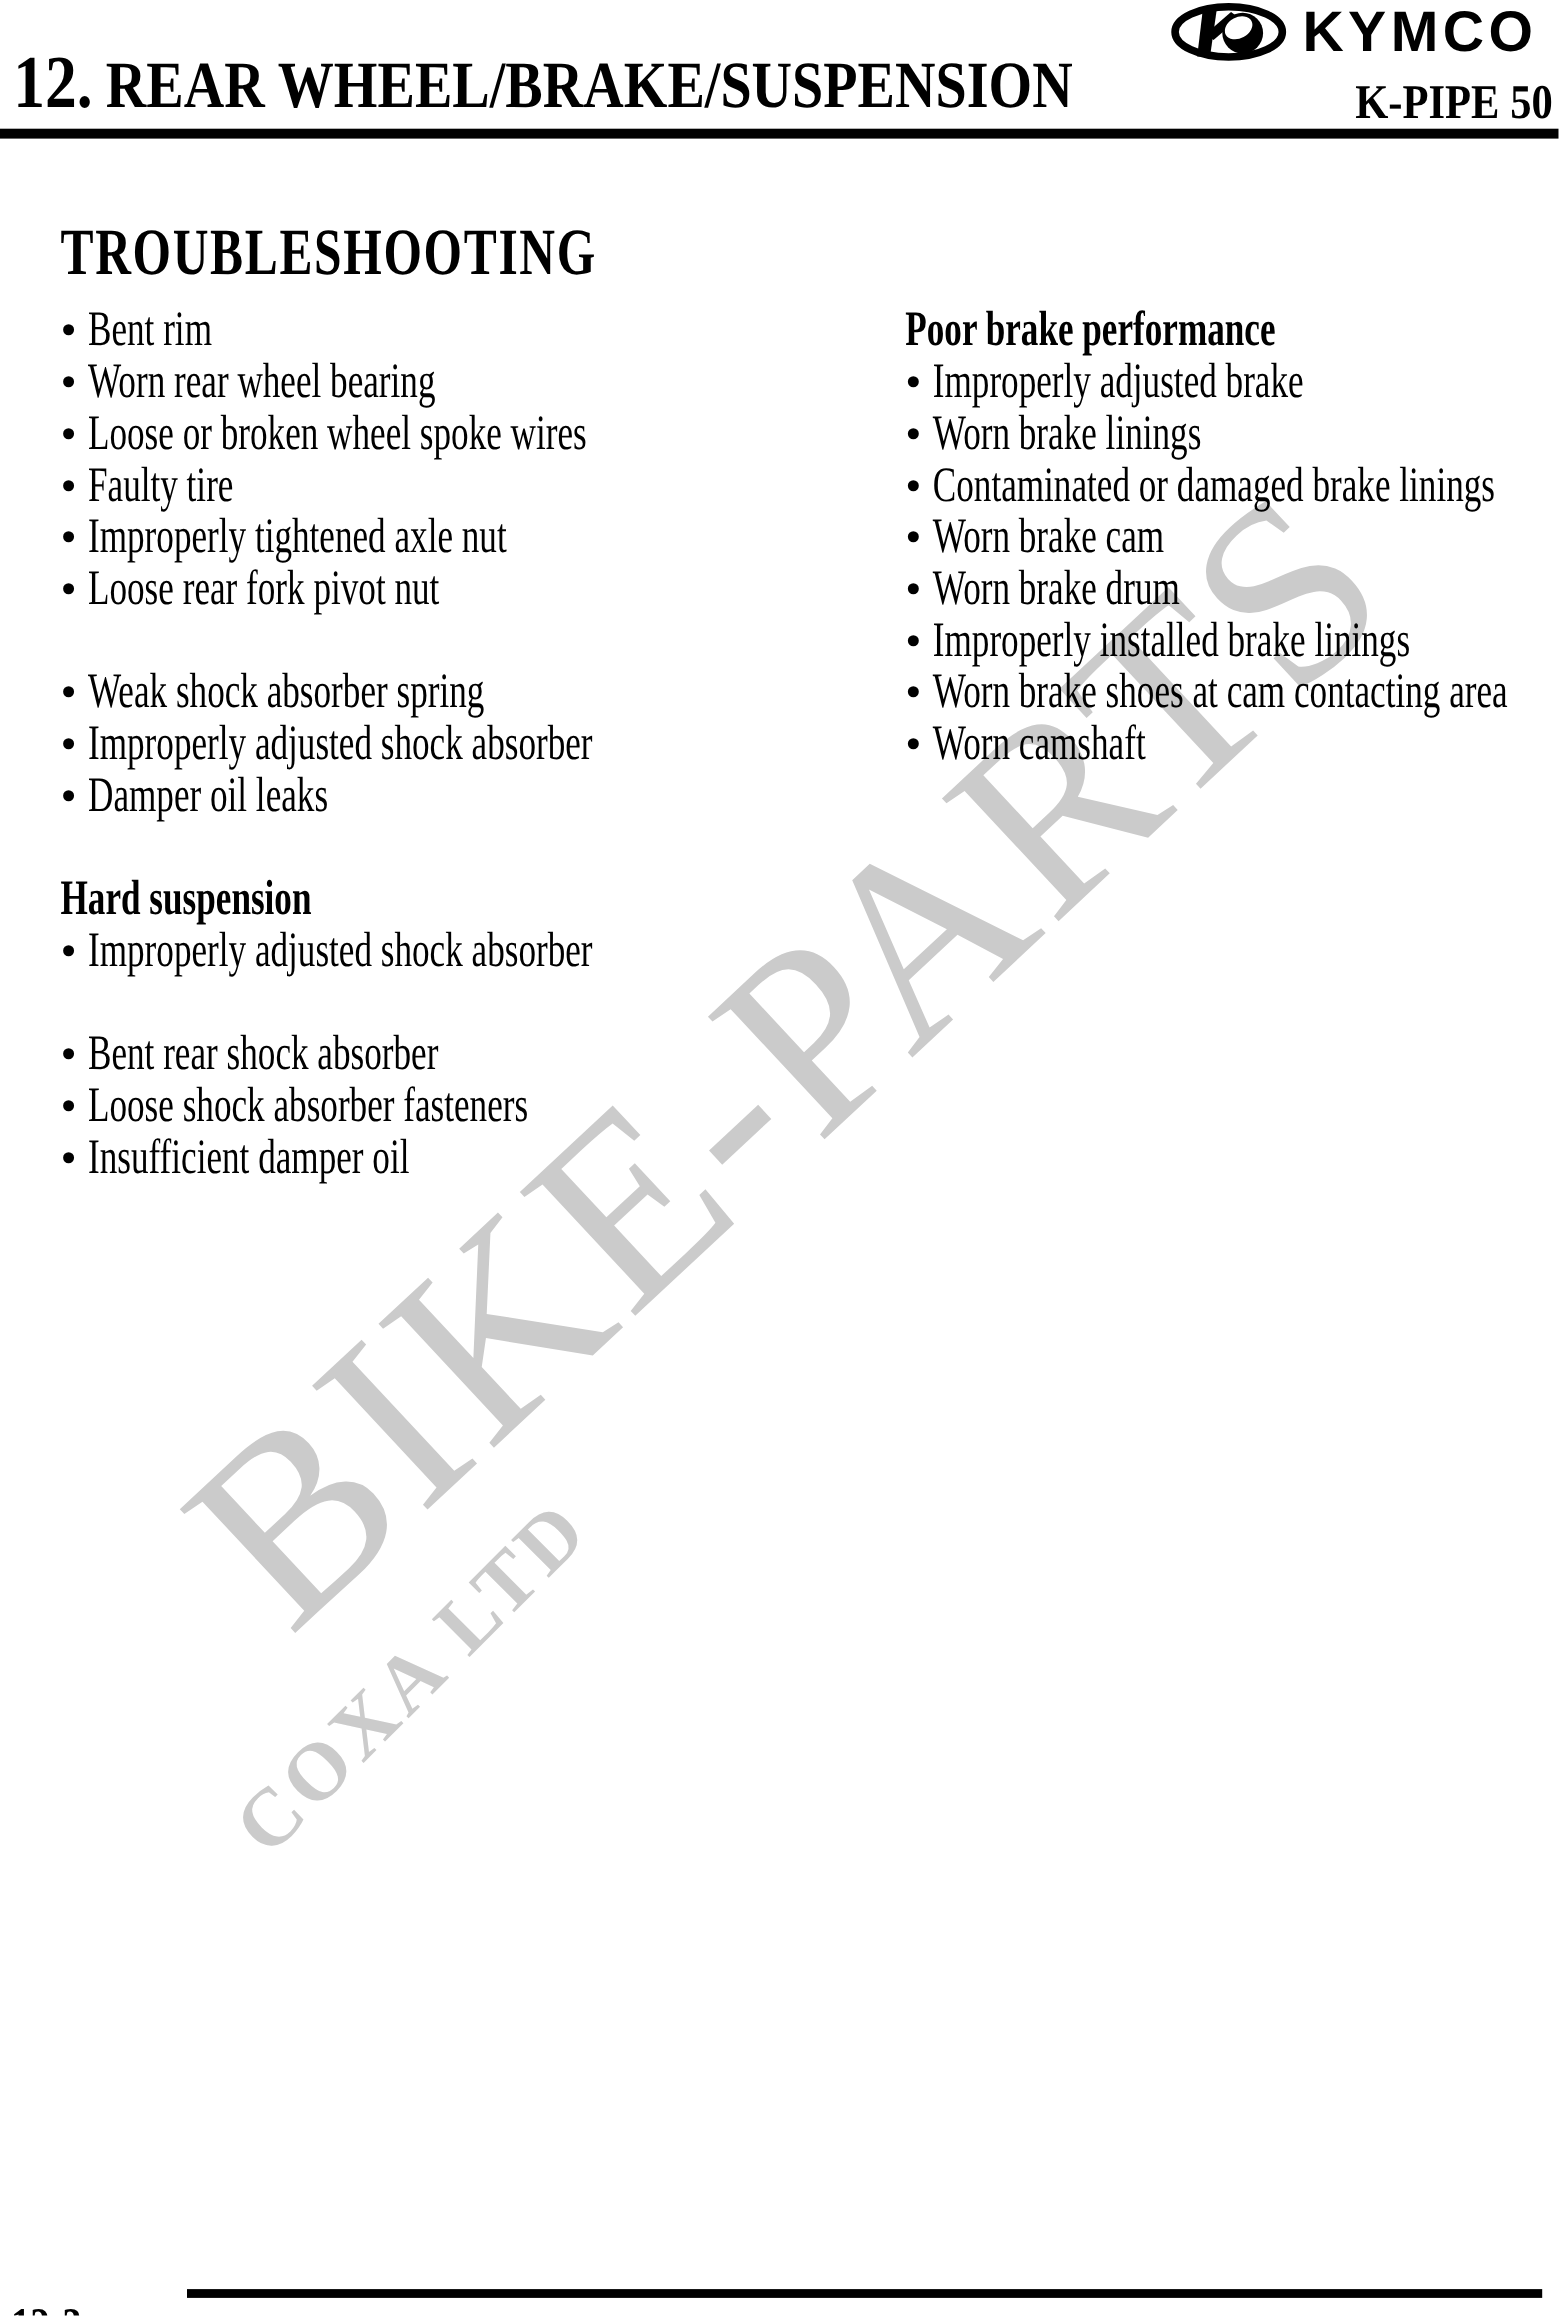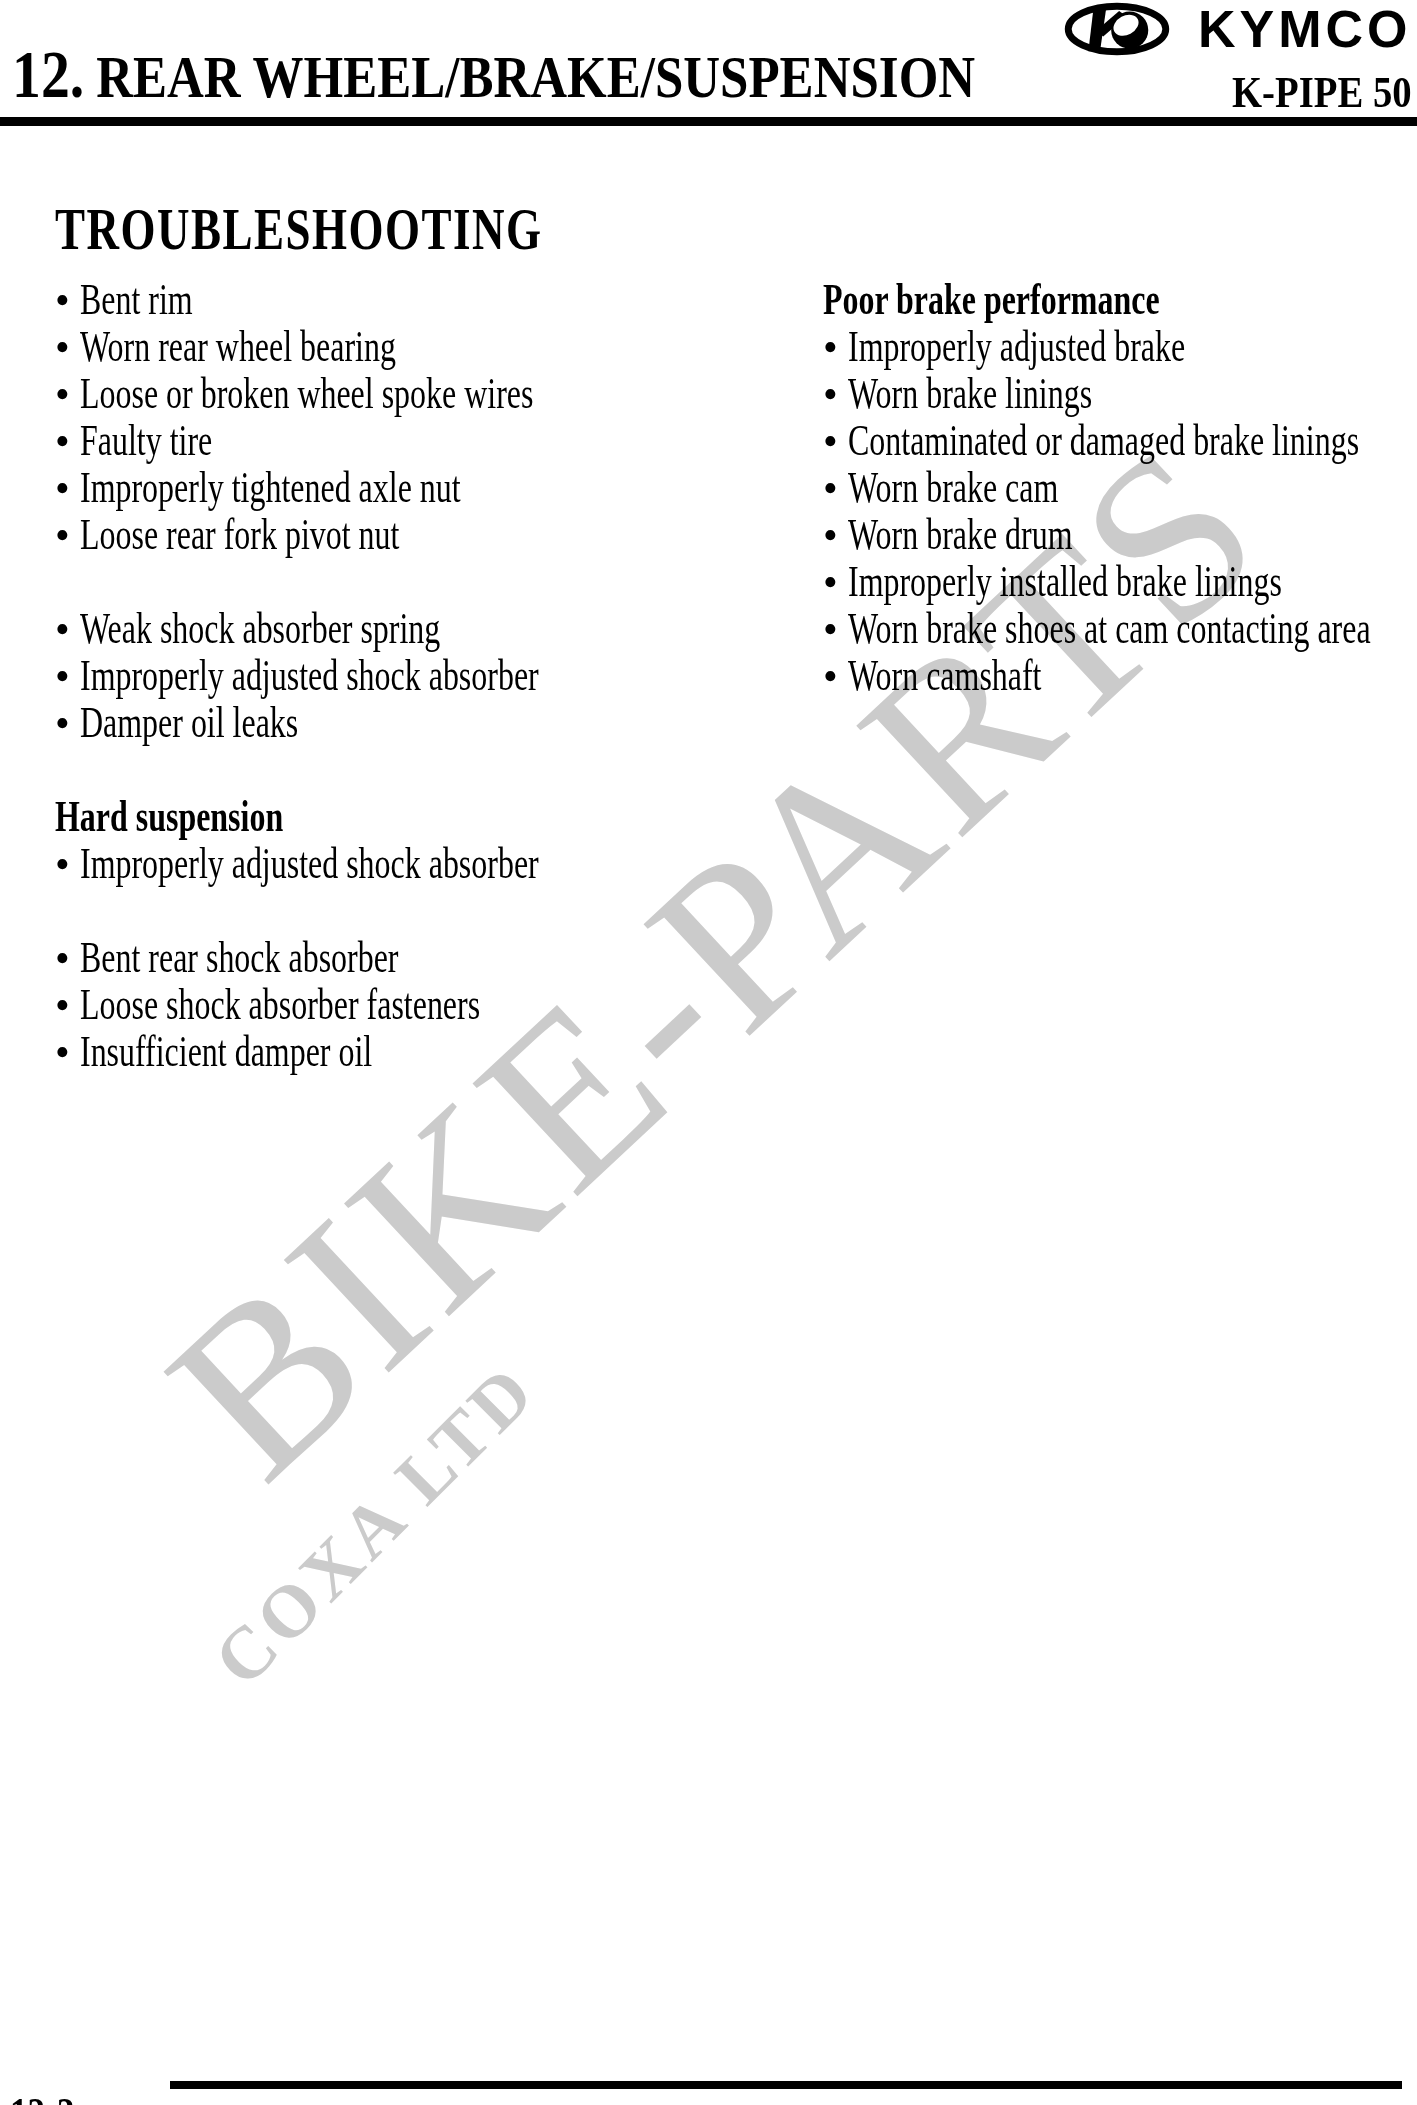--- a/index.html
+++ b/index.html
@@ -11,21 +11,21 @@
   .cx{display:inline-block;transform:scaleX(0.71);transform-origin:0 0;white-space:nowrap;}
 
   
   .title{position:absolute;left:12px;top:40px;line-height:68px;z-index:2;}
   .cx-title{transform:scaleX(0.85);}
   .title-num{font-size:68px;font-weight:bold;}
   .title-text{font-size:60px;font-weight:bold;margin-left:14px;}
   .brandrow{position:absolute;left:1064px;top:2px;display:flex;align-items:center;z-index:2;}
   .emblem{width:106px;height:54px;display:block;}
   .brand-text{font-family:"Liberation Sans", sans-serif;font-weight:bold;font-size:52px;
-              letter-spacing:4px;margin-left:28px;line-height:54px;}
+              letter-spacing:4px;margin-left:14px;line-height:54px;}
   .model{position:absolute;left:1232px;top:70px;font-size:44px;font-weight:bold;line-height:46px;z-index:2;}
   .cx-model{transform:scaleX(0.88);}
   .header-rule{position:absolute;left:0;top:117px;width:1417px;height:9px;background:#000;z-index:2;}
 
   
   .page-heading{position:absolute;left:55px;top:204px;font-size:60px;font-weight:bold;line-height:50px;z-index:2;}
   .cx-heading{transform:scaleX(0.75);letter-spacing:2px;}
   .col{position:absolute;top:276px;font-size:45px;line-height:47px;z-index:2;}
   .col-left{left:55px;width:660px;}
   .col-right{left:776px;width:675px;margin-left:47px;}

